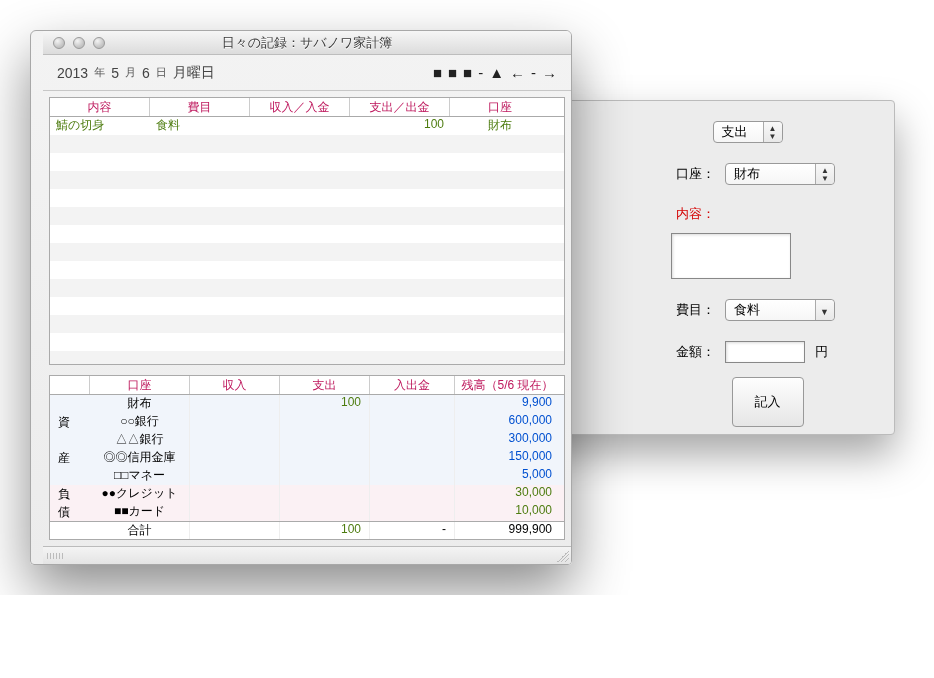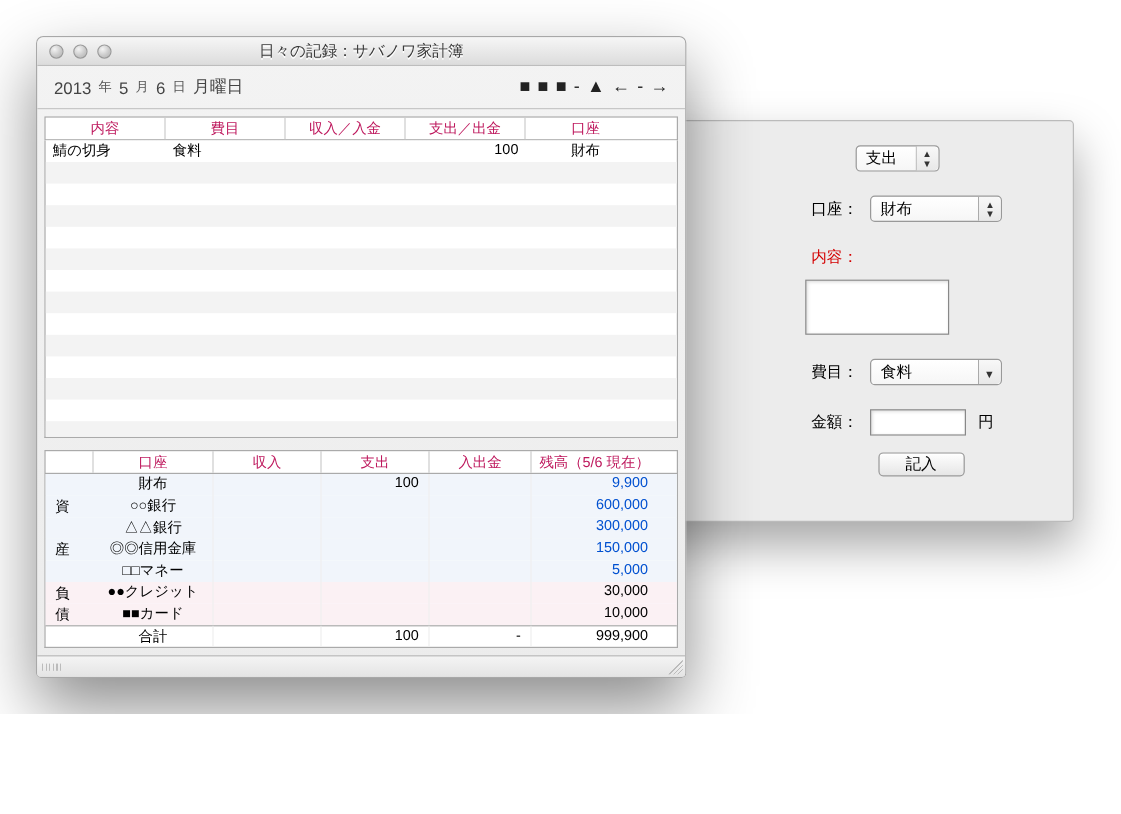--- a/index.html
+++ b/index.html
@@ -62,34 +62,35 @@
     .num-input {
       width: 80px; height: 22px;
       border: 1px solid #888;
       background: #fff;
       box-shadow: inset 1px 1px 3px rgba(0,0,0,0.15);
       padding: 0 4px;
     }
     .mac-btn {
       background: linear-gradient(#fefefe,#e6e6e6);
       border: 1px solid #999; border-radius: 4px;
-      padding: 0 22px; font-size: 13px;
+      padding: 15px 22px; font-size: 13px;
       box-shadow: 0 1px 0 rgba(255,255,255,0.6) inset;
     }
     .btn-row { display: flex; justify-content: center; margin-top: -6px; padding-left: 0; }
 
     
     .main-window {
       position: relative; z-index: 2;
       width: 542px;
       background: linear-gradient(#f3f3f3,#ececec);
       border: 1px solid #a8a8a8;
       border-radius: 6px 6px 4px 4px;
       box-shadow: 0 25px 55px rgba(0,0,0,0.45);
       overflow: hidden;
+      padding-left: 12px;
     }
     .titlebar {
       height: 24px;
       background: linear-gradient(#f6f6f6,#dcdcdc);
       border-bottom: 1px solid #bdbdbd;
       display: flex; align-items: center;
       position: relative;
     }
     .traffic { display: flex; gap: 8px; margin-left: 10px; }
     .light {
@@ -142,21 +143,21 @@
       overflow: hidden;
     }
     .stripes div { height: 18px; }
     .stripes div:nth-child(even) { background: #f3f3f3; }
     .list-row {
       position: absolute; left: 0; right: 0; top: 0;
       display: grid; grid-template-columns: 100px 100px 100px 100px 100px;
       height: 18px;
     }
     .list-row > div { padding: 0 6px; font-size: 12px; }
-    .red { color: #000000; }
+    .red { color: #4d7c0f; }
     .txt-r { text-align: right; }
     .txt-c { text-align: center; }
 
     
     .sum-wrap { margin: 10px 6px 6px 6px; }
     .sum-header { grid-template-columns: 40px 100px 90px 90px 85px 105px; height: 20px; }
     .sum-body {
       border: 1px solid #aaa; border-top: none;
       background: #fff;
     }

